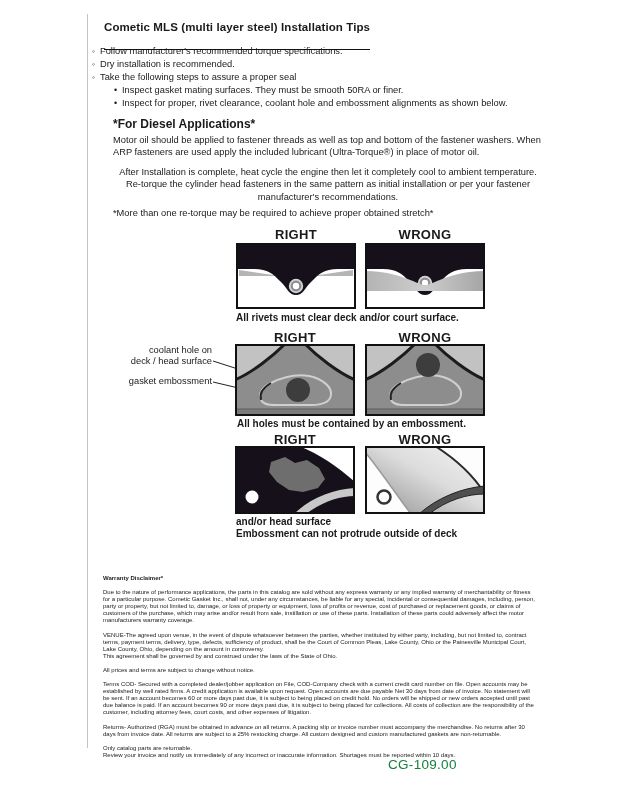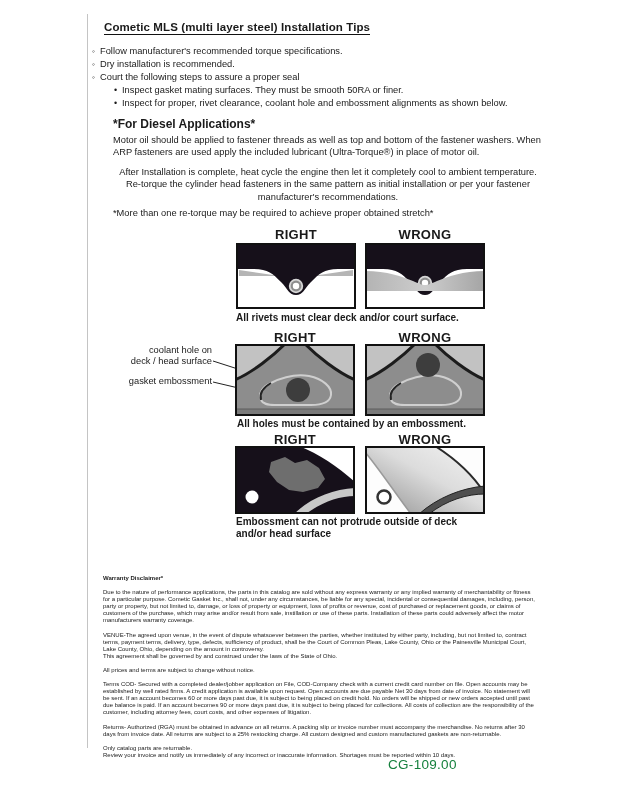--- a/index.html
+++ b/index.html
@@ -5,21 +5,21 @@
   html,body{margin:0;padding:0;}
   body{
     width:618px;height:800px;position:relative;background:#ffffff;
     font-family:"Liberation Sans","DejaVu Sans",sans-serif;color:#1a1a1a;
     overflow:hidden;
   }
   .abs{position:absolute;}
   .rule-v{width:1px;background:#c4c4c4;}
   .title{
     left:104px;top:21px;font-size:11.5px;font-weight:bold;
-    border-bottom:1.5px solid #111;padding-bottom:1px;letter-spacing:.1px;
+    border-bottom:1.5px solid #111;padding-bottom:16px;letter-spacing:.1px;
   }
   .tips{left:92px;top:45px;width:470px;font-size:9.3px;line-height:12.9px;}
   .tip-row{display:flex;}
   .tip-marker{width:8px;flex:0 0 8px;font-size:8.5px;}
   .sub{padding-left:22px;}
   .sub .tip-marker{font-size:9px;}
   .diesel-h{left:113px;top:117px;font-size:12px;font-weight:bold;}
   .para{left:113px;width:430px;font-size:9.3px;line-height:12.4px;}
   .dlabel{font-size:13px;font-weight:bold;text-align:center;width:120px;letter-spacing:.3px;}
   .panel{width:120px;}
@@ -43,21 +43,21 @@
   <div class="tip-row">
     <span class="tip-marker">◦</span>
     <span>Follow manufacturer's recommended torque specifications.</span>
   </div>
   <div class="tip-row">
     <span class="tip-marker">◦</span>
     <span>Dry installation is recommended.</span>
   </div>
   <div class="tip-row">
     <span class="tip-marker">◦</span>
-    <span>Court the following steps to assure a proper seal</span>
+    <span>Take the following steps to assure a proper seal</span>
   </div>
   <div class="tip-row sub">
     <span class="tip-marker">•</span>
     <span>Inspect gasket mating surfaces.  They must be smooth 50RA or finer.</span>
   </div>
   <div class="tip-row sub">
     <span class="tip-marker">•</span>
     <span>Inspect for proper, rivet clearance, coolant hole and embossment alignments as shown below.</span>
   </div>
 </div>
@@ -179,22 +179,22 @@
     <path d="M0,0 H70 C92,14 110,32 120,48 V68 H46 C28,44 12,20 0,6 Z" fill="url(#r3wg)"></path>
     <path d="M70,0 C92,14 110,32 120,48" stroke="#2a2a2a" stroke-width="2" fill="none"></path>
     <path d="M0,6 C12,20 28,44 46,68" stroke="#9a9a9a" stroke-width="1.5" fill="none"></path>
     <path d="M120,40 C96,42 72,52 54,68 L64,68 C82,54 102,48 120,48 Z" fill="#4f4f4f" stroke="#222" stroke-width="1"></path>
     <circle cx="19" cy="51" r="6.5" fill="#ffffff" stroke="#333" stroke-width="2.5"></circle>
     <rect x="1" y="1" width="118" height="66" fill="none" stroke="#111" stroke-width="2"></rect>
   </svg>
 </div>
 
 <div class="abs cap" style="left:236px;top:516px;width:250px;">
+  <div>and/or head surface</div>
   <div>Embossment can not protrude outside of deck</div>
-  <div>and/or head surface</div>
 </div>
 
 <div class="abs disc">
   <p class="dh">Warranty Disclaimer*</p>
   <p>Due to the nature of performance applications, the parts in this catalog are sold without any express warranty or any implied warranty of merchantability or fitness for a particular purpose.  Cometic Gasket Inc., shall not, under any circumstances, be liable for any special, incidental or consequential damages, including, person, party or property, but not limited to, damage, or loss of property or equipment, loss of profits or revenue, cost of purchased or replacement goods, or claims of customers of the purchase, which may arise and/or result from sale, instillation or use of these parts.  Installation of these parts could adversely affect the motor manufacturers warranty coverage.</p>
   <p class="tight">VENUE-The agreed upon venue, in the event of dispute whatsoever between the parties, whether instituted by either party, including, but not limited to, contract terms, payment terms, delivery, type, defects, sufficiency of product, shall be the Court of Common Pleas, Lake County, Ohio or the Painesville Municipal Court, Lake County, Ohio, depending on the amount in controversy.</p>
   <p>This agreement shall be governed by and construed under the laws of the State of Ohio.</p>
   <p>All prices and terms are subject to change without notice.</p>
   <p>Terms COD- Secured with a completed dealer/jobber application on File, COD-Company check with a current credit card number on file.  Open accounts may be established by well rated firms.  A credit application is available upon request.  Open accounts are due payable Net 30 days from date of invoice.  No statement will be sent.  If an account becomes 60 or more days past due, it is subject to being placed on credit hold.  No orders will be shipped or new orders accepted until past due balance is paid.  If an account becomes 90 or more days past due, it is subject to being placed for collections.  All costs of collection are the responsibility of the customer, including attorney fees, court costs, and other expenses of litigation.</p>
   <p>Returns- Authorized (RGA) must be obtained in advance on all returns.  A packing slip or invoice number must accompany the merchandise.  No returns after 30 days from invoice date.  All returns are subject to a 25% restocking charge.  All custom designed and custom manufactured gaskets are non-returnable.</p>

